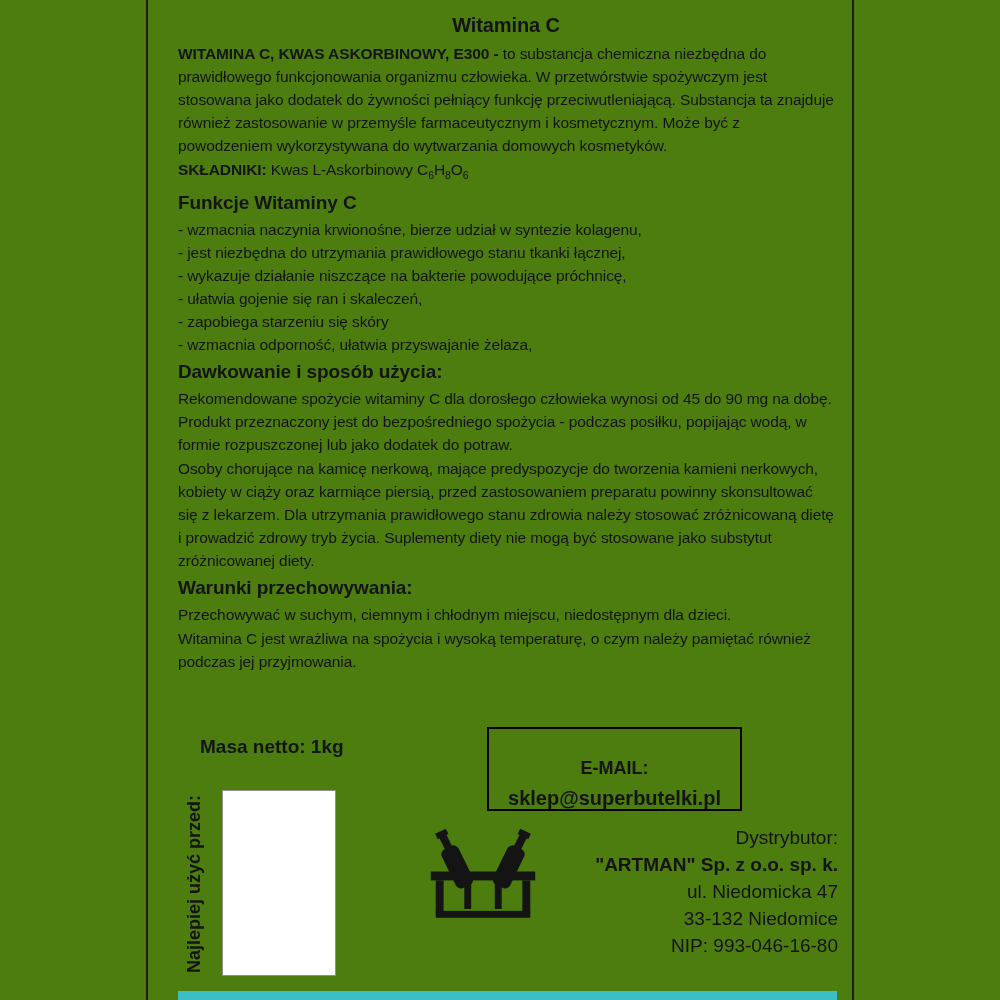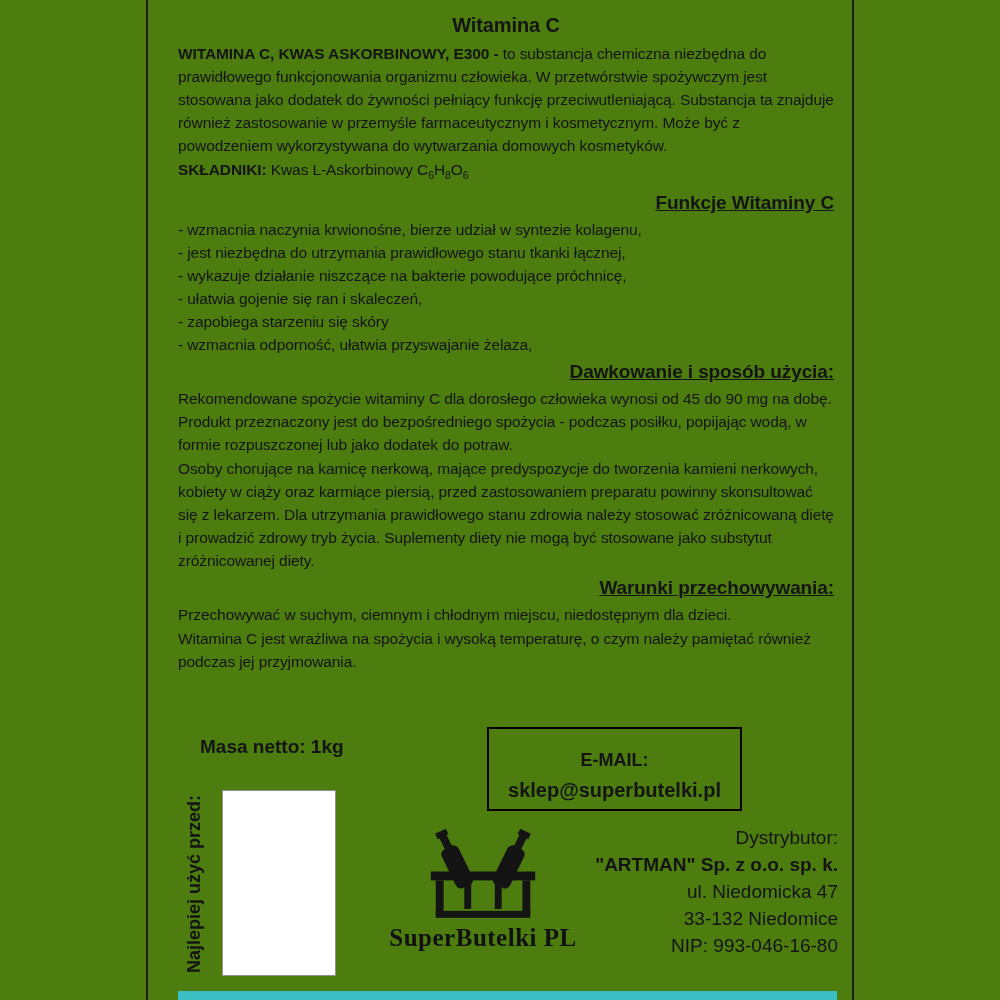--- a/index.html
+++ b/index.html
@@ -8,30 +8,30 @@
   .page { position:relative; width:1000px; height:1000px; background:#4d7c0f; overflow:hidden; }
 
   .edge { position:absolute; top:0; bottom:0; width:2px; background:#1e1e1e; }
   .edge.left  { left:146px; }
   .edge.right { left:852px; }
 
   .content { position:absolute; left:178px; top:12px; width:656px;
              font-size:15.5px; line-height:23px; letter-spacing:-0.1px; }
 
   .title { text-align:center; font-weight:bold; font-size:20px; line-height:26px; margin-bottom:4px; }
-  .section-heading { text-align:right; font-weight:bold; font-size:19px; line-height:26px; margin:3px 0 2px;text-decoration:underline; }
+  .section-heading { text-align:left; font-weight:bold; font-size:19px; line-height:26px; margin:3px 0 2px; }
   .b { font-weight:bold; }
   .para { margin:0 0 1px 0; }
   .formula sub { font-size:0.68em; }
   .bullets div { line-height:23px; }
 
   .masa { position:absolute; left:200px; top:736px; font-weight:bold; font-size:19px; }
 
   .email-box { position:absolute; left:487px; top:727px; width:255px; height:84px;
-               border:2px solid #000; text-align:center; padding-top:20px; }
+               border:2px solid #000; text-align:center; padding-top:28px; }
   .email-label { font-weight:bold; font-size:18px; line-height:22px; }
   .email-value { font-weight:bold; font-size:20px; line-height:26px; margin-top:6px; }
 
   .bb-label { position:absolute; left:184px; top:976px; width:184px; text-align:center;
               transform:rotate(-90deg); transform-origin:0 0;
               font-weight:bold; font-size:18px; white-space:nowrap; }
   .bb-box { position:absolute; left:222px; top:790px; width:114px; height:186px;
             border:1px solid #909090; background:#fff; }
 
   .logo { position:absolute; left:383px; top:826px; width:200px; text-align:center; }
@@ -110,21 +110,20 @@
         <rect x="78" y="0" width="12" height="6" fill="#141414"></rect>
       </g>
 
       <rect x="12" y="46" width="106" height="9" fill="#141414"></rect>
       <rect x="17" y="55" width="8" height="34" fill="#141414"></rect>
       <rect x="105" y="55" width="8" height="34" fill="#141414"></rect>
       <rect x="17" y="86" width="96" height="7" fill="#141414"></rect>
       <rect x="46" y="58" width="7" height="26" fill="#141414"></rect>
       <rect x="77" y="58" width="7" height="26" fill="#141414"></rect>
     </svg>
-    <div class="logo-text">SuperButelki PL</div>
   </div>
 
   <div class="distributor">
     <div>Dystrybutor:</div>
     <div class="b">"ARTMAN" Sp. z o.o. sp. k.</div>
     <div>ul. Niedomicka 47</div>
     <div>33-132 Niedomice</div>
     <div>NIP: 993-046-16-80</div>
   </div>
 

